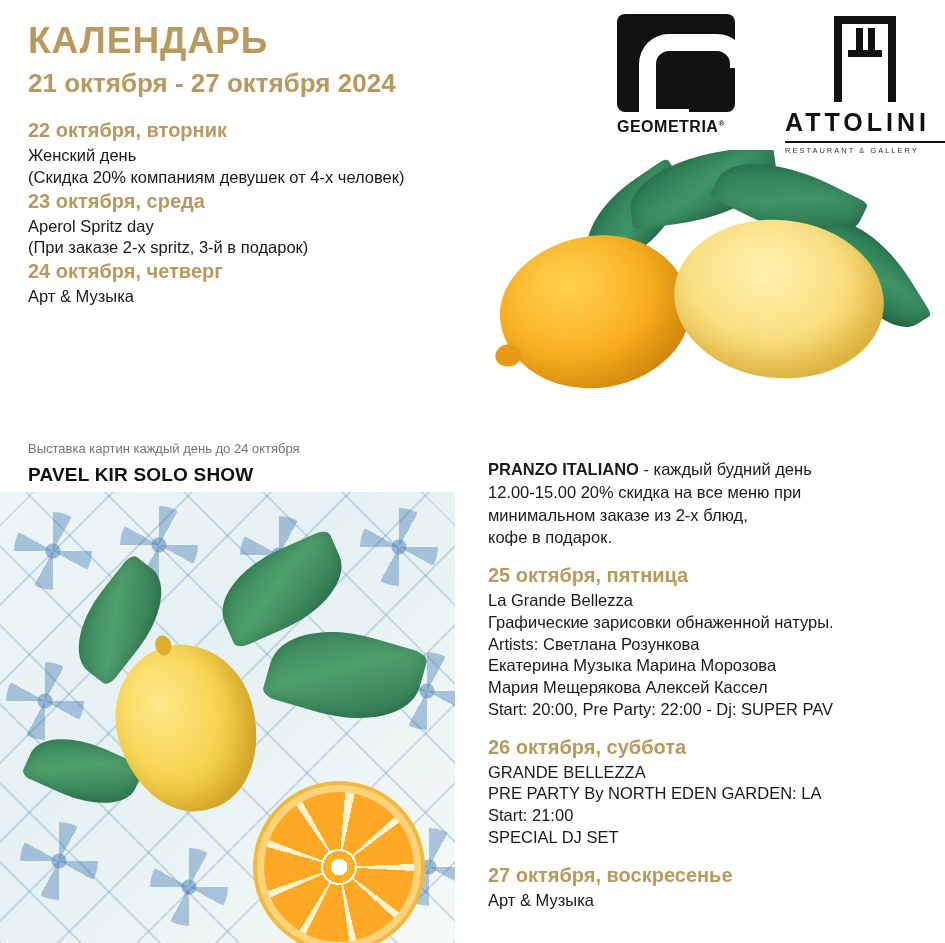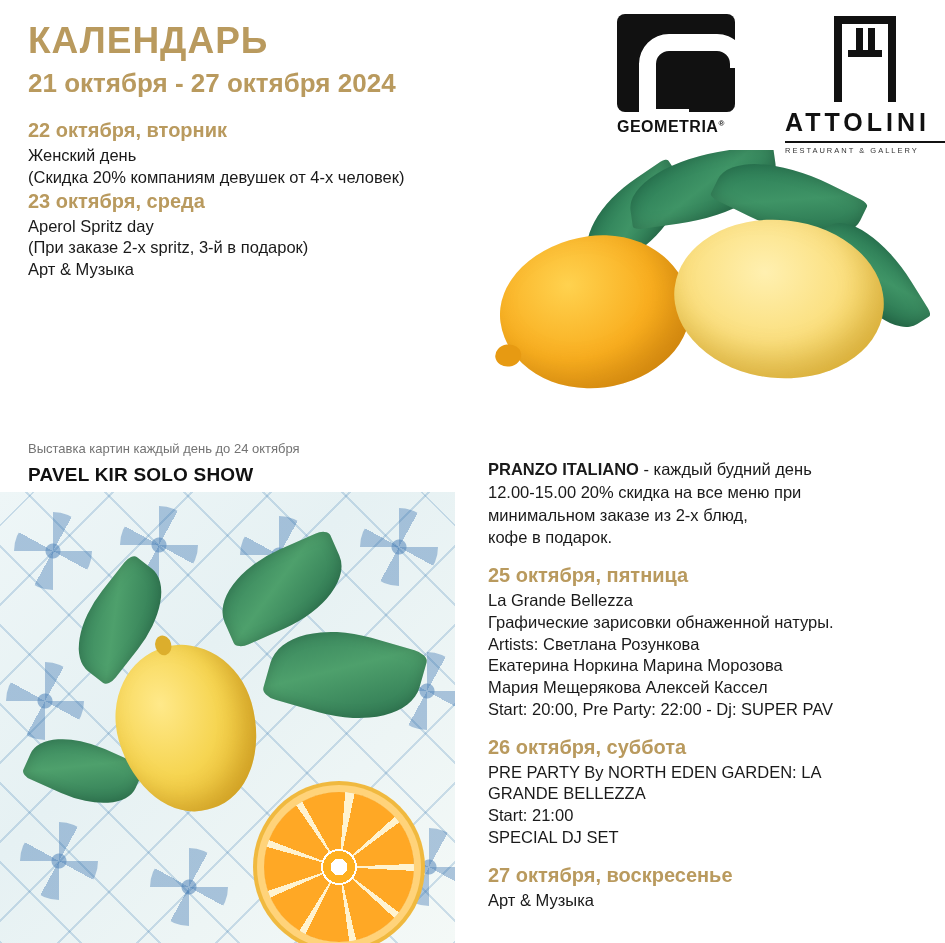--- a/index.html
+++ b/index.html
@@ -331,20 +331,21 @@
         <div class="ev-line">(Скидка 20% компаниям девушек от 4-х человек)</div>
       </div>
 
       <div>
         <div class="ev-date">23 октября, среда</div>
         <div class="ev-line">Aperol Spritz day</div>
         <div class="ev-line">(При заказе 2-х spritz, 3-й в подарок)</div>
       </div>
 
       <div>
+        <div class="ev-date">24 октября, четверг</div>
         <div class="ev-line">Арт &amp; Музыка</div>
       </div>
 
     </div>
 
     <div class="expo-note">Выставка картин каждый день до 24 октября</div>
     <div class="expo-title">PAVEL KIR SOLO SHOW</div>
 
     <div class="artwork">
       <div class="tilegrid"></div>
@@ -415,29 +416,29 @@
         <div>12.00-15.00 20% скидка на все меню при</div>
         <div>минимальном заказе из 2-х блюд,</div>
         <div>кофе в подарок.</div>
       </div>
 
       <div class="ev-block">
         <div class="ev-date">25 октября, пятница</div>
         <div class="ev-line">La Grande Bellezza</div>
         <div class="ev-line">Графические зарисовки обнаженной натуры.</div>
         <div class="ev-line">Artists: Светлана Розункова</div>
-        <div class="ev-line">Екатерина Норкина Марина Морозова</div>
+        <div class="ev-line">Екатерина Музыка Марина Морозова</div>
         <div class="ev-line">Мария Мещерякова Алексей Кассел</div>
         <div class="ev-line">Start: 20:00, Pre Party: 22:00 - Dj: SUPER PAV</div>
       </div>
 
       <div class="ev-block">
         <div class="ev-date">26 октября, суббота</div>
+        <div class="ev-line">GRANDE BELLEZZA</div>
         <div class="ev-line">PRE PARTY By NORTH EDEN GARDEN: LA</div>
-        <div class="ev-line">GRANDE BELLEZZA</div>
         <div class="ev-line">Start: 21:00</div>
         <div class="ev-line">SPECIAL DJ SET</div>
       </div>
 
       <div class="ev-block">
         <div class="ev-date">27 октября, воскресенье</div>
         <div class="ev-line">Арт &amp; Музыка</div>
       </div>
 
     </div>

